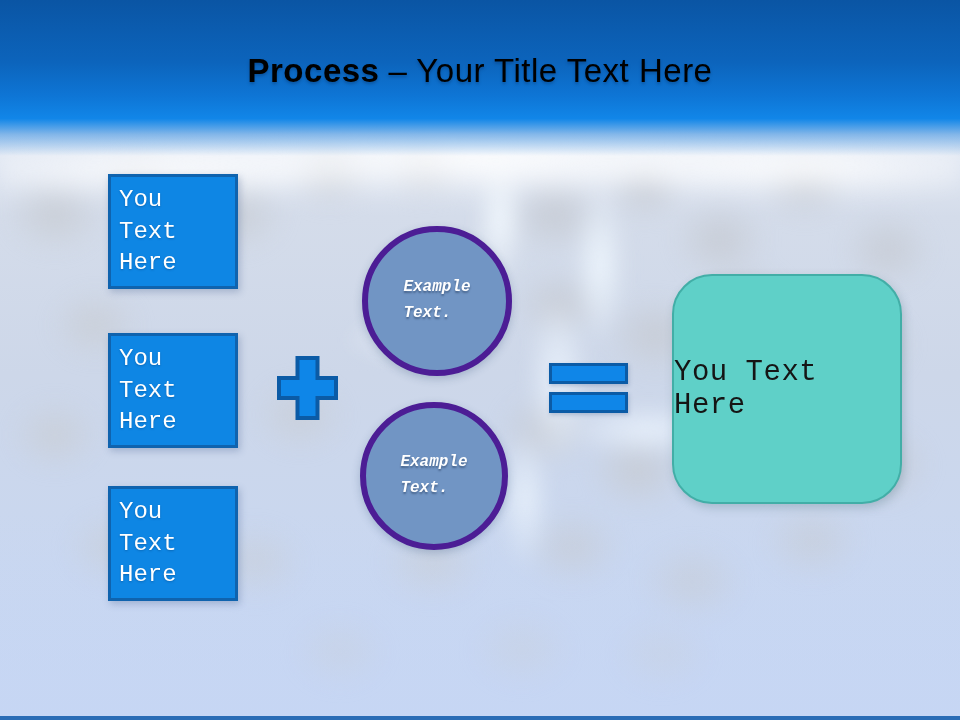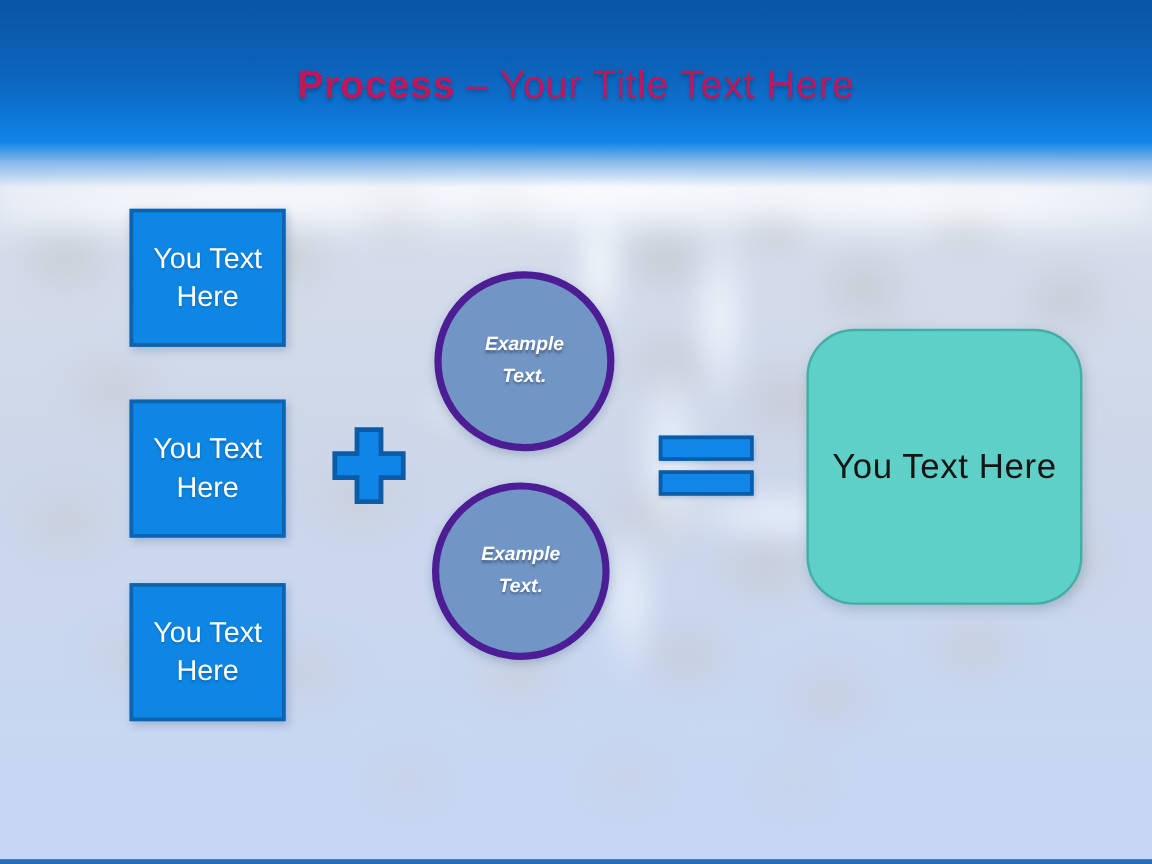--- a/index.html
+++ b/index.html
@@ -67,28 +67,28 @@
   }
   
   .header{
     position:absolute;top:0;left:0;right:0;height:156px;z-index:3;
     background:linear-gradient(180deg,
       #0a55a4 0%, #0c64bc 40%, #0e76d6 62%, #1186e8 76%,
       rgba(62,145,224,.6) 86%, rgba(198,216,242,0) 100%);
   }
   .title{
     position:absolute;top:52px;left:0;right:0;margin:0;z-index:4;
-    text-align:center;color:#be185d;font-size:33px;font-weight:400;
+    text-align:center;color:#000000;font-size:33px;font-weight:400;
     letter-spacing:.5px;
     text-shadow:0 2px 3px rgba(0,40,90,.35);
   }
   .title .t-bold{font-weight:700;}
   .title .t-sep{margin:0 9px;}
   
-  .shape{position:absolute;z-index:4;box-sizing:border-box;display:flex;align-items:center;justify-content:center;text-align:center;}
+  .shape{position:absolute;z-index:4;box-sizing:border-box;display:flex;align-items:center;justify-content:center;font-family:Liberation Mono, monospace;}
   .box{
     left:108px;width:130px;height:115px;
     background:#0e86e4;border:3px solid #0f63ae;
     color:#fff;font-size:24px;line-height:1.32;padding:0 8px;
     text-shadow:0 1px 2px rgba(0,50,100,.35);
     box-shadow:2px 3px 7px rgba(50,80,130,.28);
   }
   .box-1{top:174px;} .box-2{top:333px;} .box-3{top:486px;}
   .circle{
     width:150px;height:150px;border-radius:50%;

